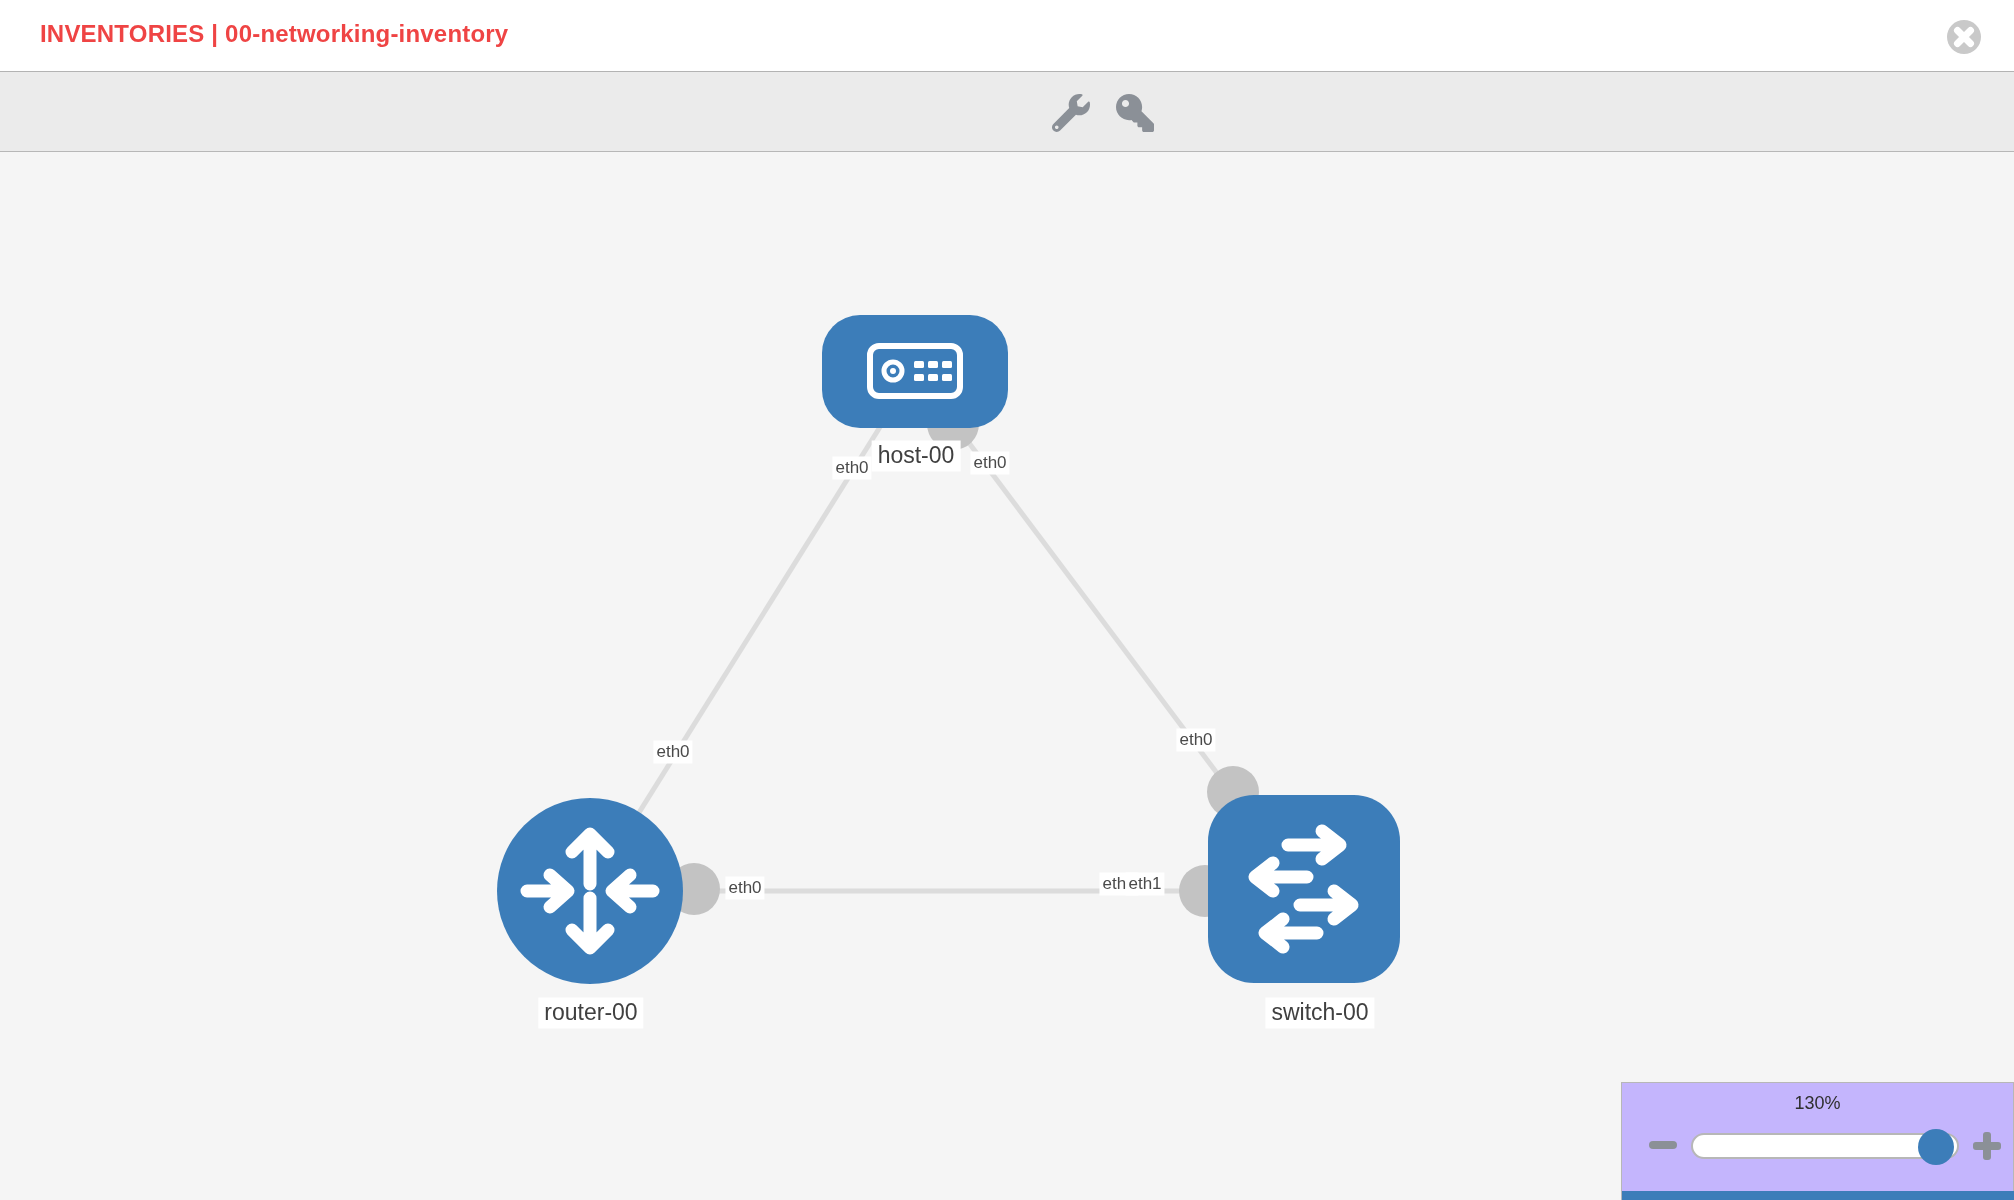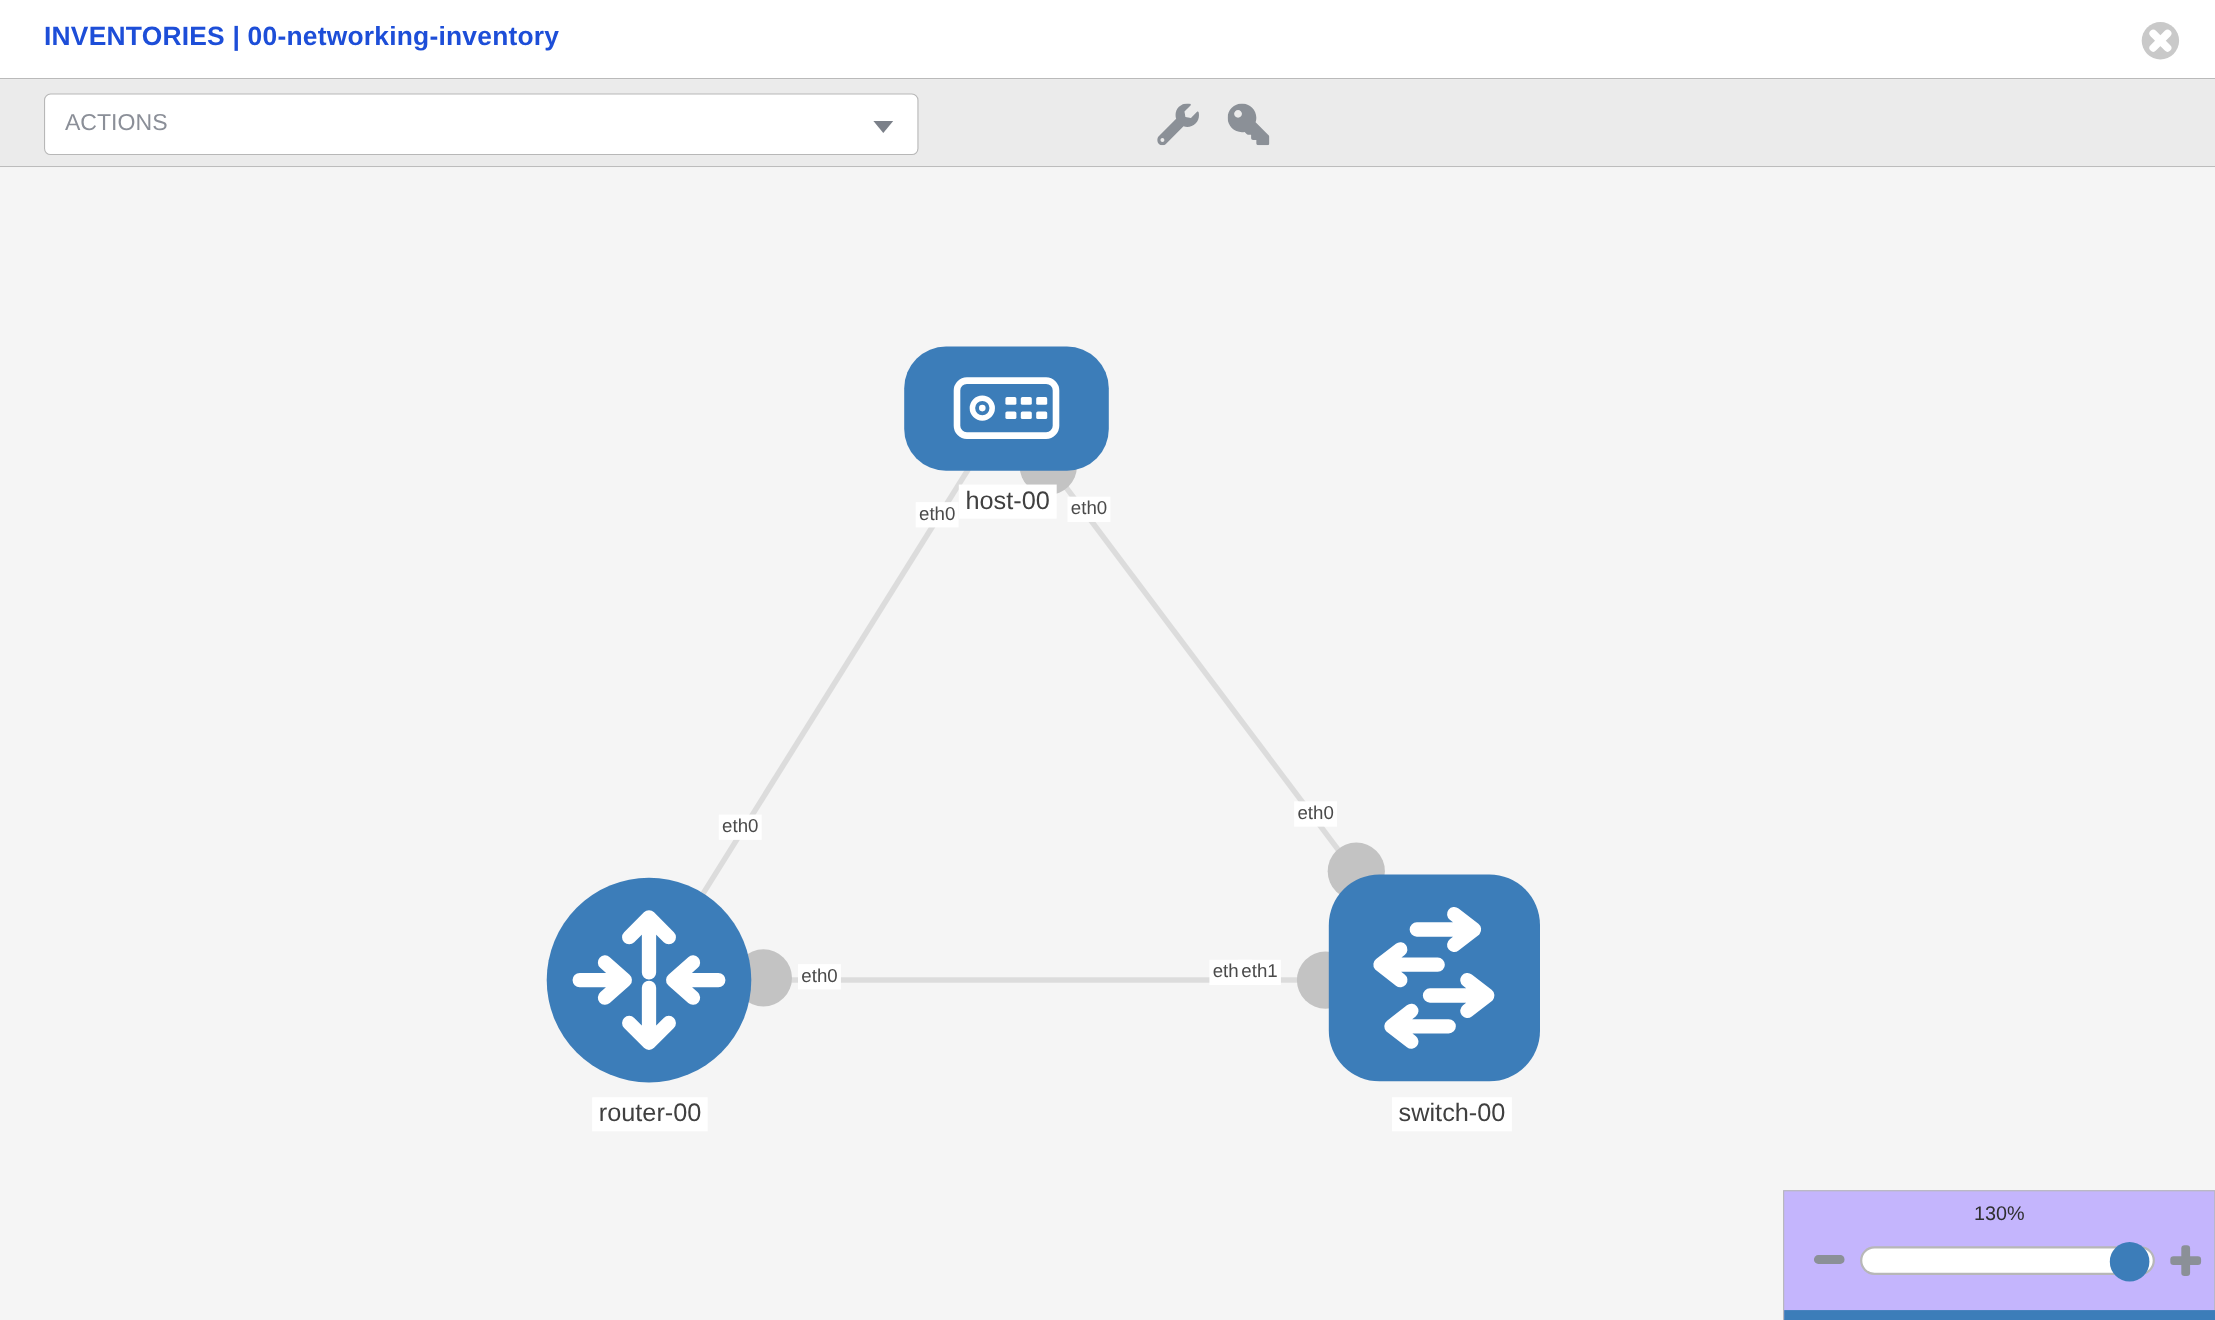--- a/index.html
+++ b/index.html
@@ -1,21 +1,21 @@
 <!DOCTYPE html>
 <html><head>
 <meta charset="utf-8">
 <style>
   * { margin:0; padding:0; box-sizing:border-box; }
   html,body { width:2014px; height:1200px; overflow:hidden;
     font-family:"Liberation Sans","DejaVu Sans",sans-serif; background:#fff; }
 
   
   .hdr { position:relative; height:72px; background:#fff; border-bottom:1px solid #b3b3b3; }
-  .hdr-title { position:absolute; left:40px; top:20px; font-size:24px; font-weight:700; color:#1d4ed8; letter-spacing:.2px; }
+  .hdr-title { position:absolute; left:40px; top:20px; font-size:24px; font-weight:700; color:#ef4444; letter-spacing:.2px; }
   .close-btn { position:absolute; right:32px; top:19px; width:36px; height:36px; cursor:pointer; }
 
   
   .tbar { position:relative; height:80px; background:#ebebeb; border-bottom:1px solid #b7b7b7; }
   .dd { position:absolute; top:13px; height:56px; background:#fff; border:1px solid #b7b7b7; border-radius:6px; }
   .dd-actions { left:40px; width:795px; }
   .dd-search  { left:1182px; width:791px; }
   .dd-label { position:absolute; left:18px; top:14px; font-size:21px; color:#8b8f98; }
   .search-input { position:absolute; left:0; top:0; width:100%; height:100%; border:none; outline:none;
      background:transparent; border-radius:6px; padding:0 48px 0 16px; font-size:21px; color:#555;
@@ -55,24 +55,20 @@
 <div class="hdr">
   <div class="hdr-title">INVENTORIES | 00-networking-inventory</div>
   <svg class="close-btn" viewBox="0 0 36 36">
     <circle cx="18" cy="18" r="17" fill="#c9c9c9"></circle>
     <path d="M11.5 11.5 L24.5 24.5 M24.5 11.5 L11.5 24.5" stroke="#fff" stroke-width="7" stroke-linecap="round"></path>
   </svg>
 </div>
 
 <div class="tbar">
 
-  <div class="dd dd-actions">
-    <span class="dd-label">ACTIONS</span>
-    <span class="caret"></span>
-  </div>
 
   <svg class="tool-ico ico-wrench" viewBox="0 0 512 512">
     <path fill="#8b9097" d="M507.73 109.1c-2.24-9.03-13.54-12.09-20.12-5.51l-74.36 74.36-67.88-11.31-11.31-67.88 74.36-74.36c6.62-6.62 3.43-17.9-5.66-20.16-47.38-11.74-99.55.91-136.58 37.93-39.64 39.64-50.55 97.1-34.05 147.2L18.74 402.76c-24.99 24.99-24.99 65.51 0 90.5 24.99 24.99 65.51 24.99 90.5 0l213.21-213.21c50.12 16.71 107.47 5.68 147.37-34.22 37.07-37.07 49.7-89.32 37.91-136.73zM64 472c-13.25 0-24-10.75-24-24 0-13.26 10.75-24 24-24s24 10.74 24 24c0 13.25-10.75 24-24 24z"></path>
   </svg>
 
   <svg class="tool-ico ico-key" viewBox="0 0 512 512">
     <g transform="scale(-1,1) translate(-512,0)">
       <path fill="#8b9097" d="M512 176.001C512 273.203 433.202 352 336 352c-11.22 0-22.19-1.062-32.827-3.069l-24.012 27.014A23.999 23.999 0 0 1 261.223 384H224v40c0 13.255-10.745 24-24 24h-40v40c0 13.255-10.745 24-24 24H24c-13.255 0-24-10.745-24-24v-78.059c0-6.365 2.529-12.47 7.029-16.971l161.802-161.802C163.108 213.814 160 195.271 160 176 160 78.798 238.797.001 335.999 0 433.488-.001 512 78.511 512 176.001zM336 128c0 26.51 21.49 48 48 48s48-21.49 48-48-21.49-48-48-48-48 21.49-48 48z"></path>
     </g>
   </svg>

